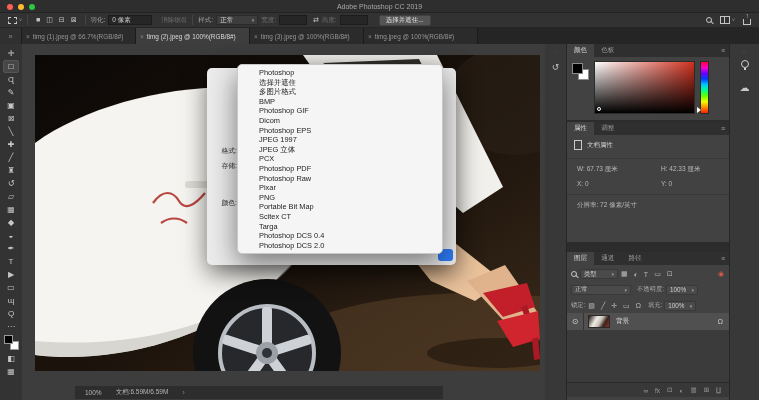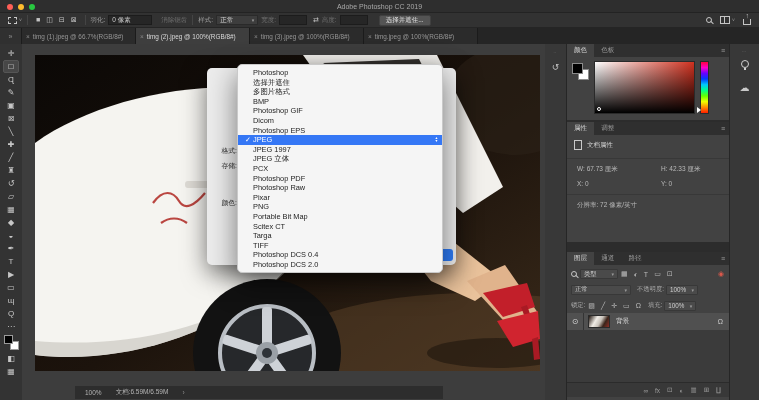--- a/index.html
+++ b/index.html
@@ -103,21 +103,21 @@
   .lfooter { position:absolute; left:0; top:130px; width:162px; height:15px; background:#383838; border-top:1px solid #2b2b2b; display:flex; align-items:center; justify-content:flex-end; gap:7px; padding-right:8px; color:#9c9c9c; font-size:7px; }
   .lfooter .fi { font-size:6.5px; }
 
   
   .dialog { position:absolute; left:207px; top:68px; width:249px; height:197px; background:#ececec; border-radius:5px; box-shadow:0 8px 24px rgba(0,0,0,.55); z-index:5; }
   .dlabel { position:absolute; left:0; width:30px; text-align:right; color:#333; font-size:6.8px; }
   .dbtn { position:absolute; right:3px; bottom:4px; width:15px; height:12px; border-radius:3px; }
 
   
   .menu { position:absolute; left:237px; top:64px; width:206px; background:#f5f5f5; border:1px solid #c9c9c9; border-radius:5px; padding:3px 0; box-shadow:0 10px 28px rgba(0,0,0,.5); z-index:6; }
-  .mi { position:relative; height:9.6px; line-height:9.6px; padding-left:15px; font-size:7.4px; color:#1d1d1d; white-space:nowrap; }
+  .mi { position:relative; height:9.6px; line-height:9.6px; padding-left:21px; font-size:7.4px; color:#1d1d1d; white-space:nowrap; }
   .mi.sel { background:#3577f5; color:#fff; }
   .mi .chk { position:absolute; left:7px; top:0; font-size:7px; }
   .mi .steppers { position:absolute; right:4px; top:0; height:9.6px; display:flex; flex-direction:column; justify-content:center; line-height:3.4px; font-size:3.4px; color:#fff; }
 </style>
 </head>
 <body>
 
 <div class="app">
 
   <div class="titlebar">
@@ -394,36 +394,27 @@
   </div>
 
   <div class="menu">
     <div class="mi">Photoshop</div>
     <div class="mi">选择并遮住</div>
     <div class="mi">多图片格式</div>
     <div class="mi">BMP</div>
     <div class="mi">Photoshop GIF</div>
     <div class="mi">Dicom</div>
     <div class="mi">Photoshop EPS</div>
-    <div class="mi sel">
-      <span class="chk">✓</span>
-      <span>JPEG</span>
-      <span class="steppers">
-          <span>▲</span>
-          <span>▼</span>
-        </span>
-    </div>
     <div class="mi">JPEG 1997</div>
     <div class="mi">JPEG 立体</div>
     <div class="mi">PCX</div>
     <div class="mi">Photoshop PDF</div>
     <div class="mi">Photoshop Raw</div>
     <div class="mi">Pixar</div>
     <div class="mi">PNG</div>
     <div class="mi">Portable Bit Map</div>
     <div class="mi">Scitex CT</div>
     <div class="mi">Targa</div>
-    <div class="mi">TIFF</div>
     <div class="mi">Photoshop DCS 0.4</div>
     <div class="mi">Photoshop DCS 2.0</div>
   </div>
 
 </div>
 
 </body></html>

